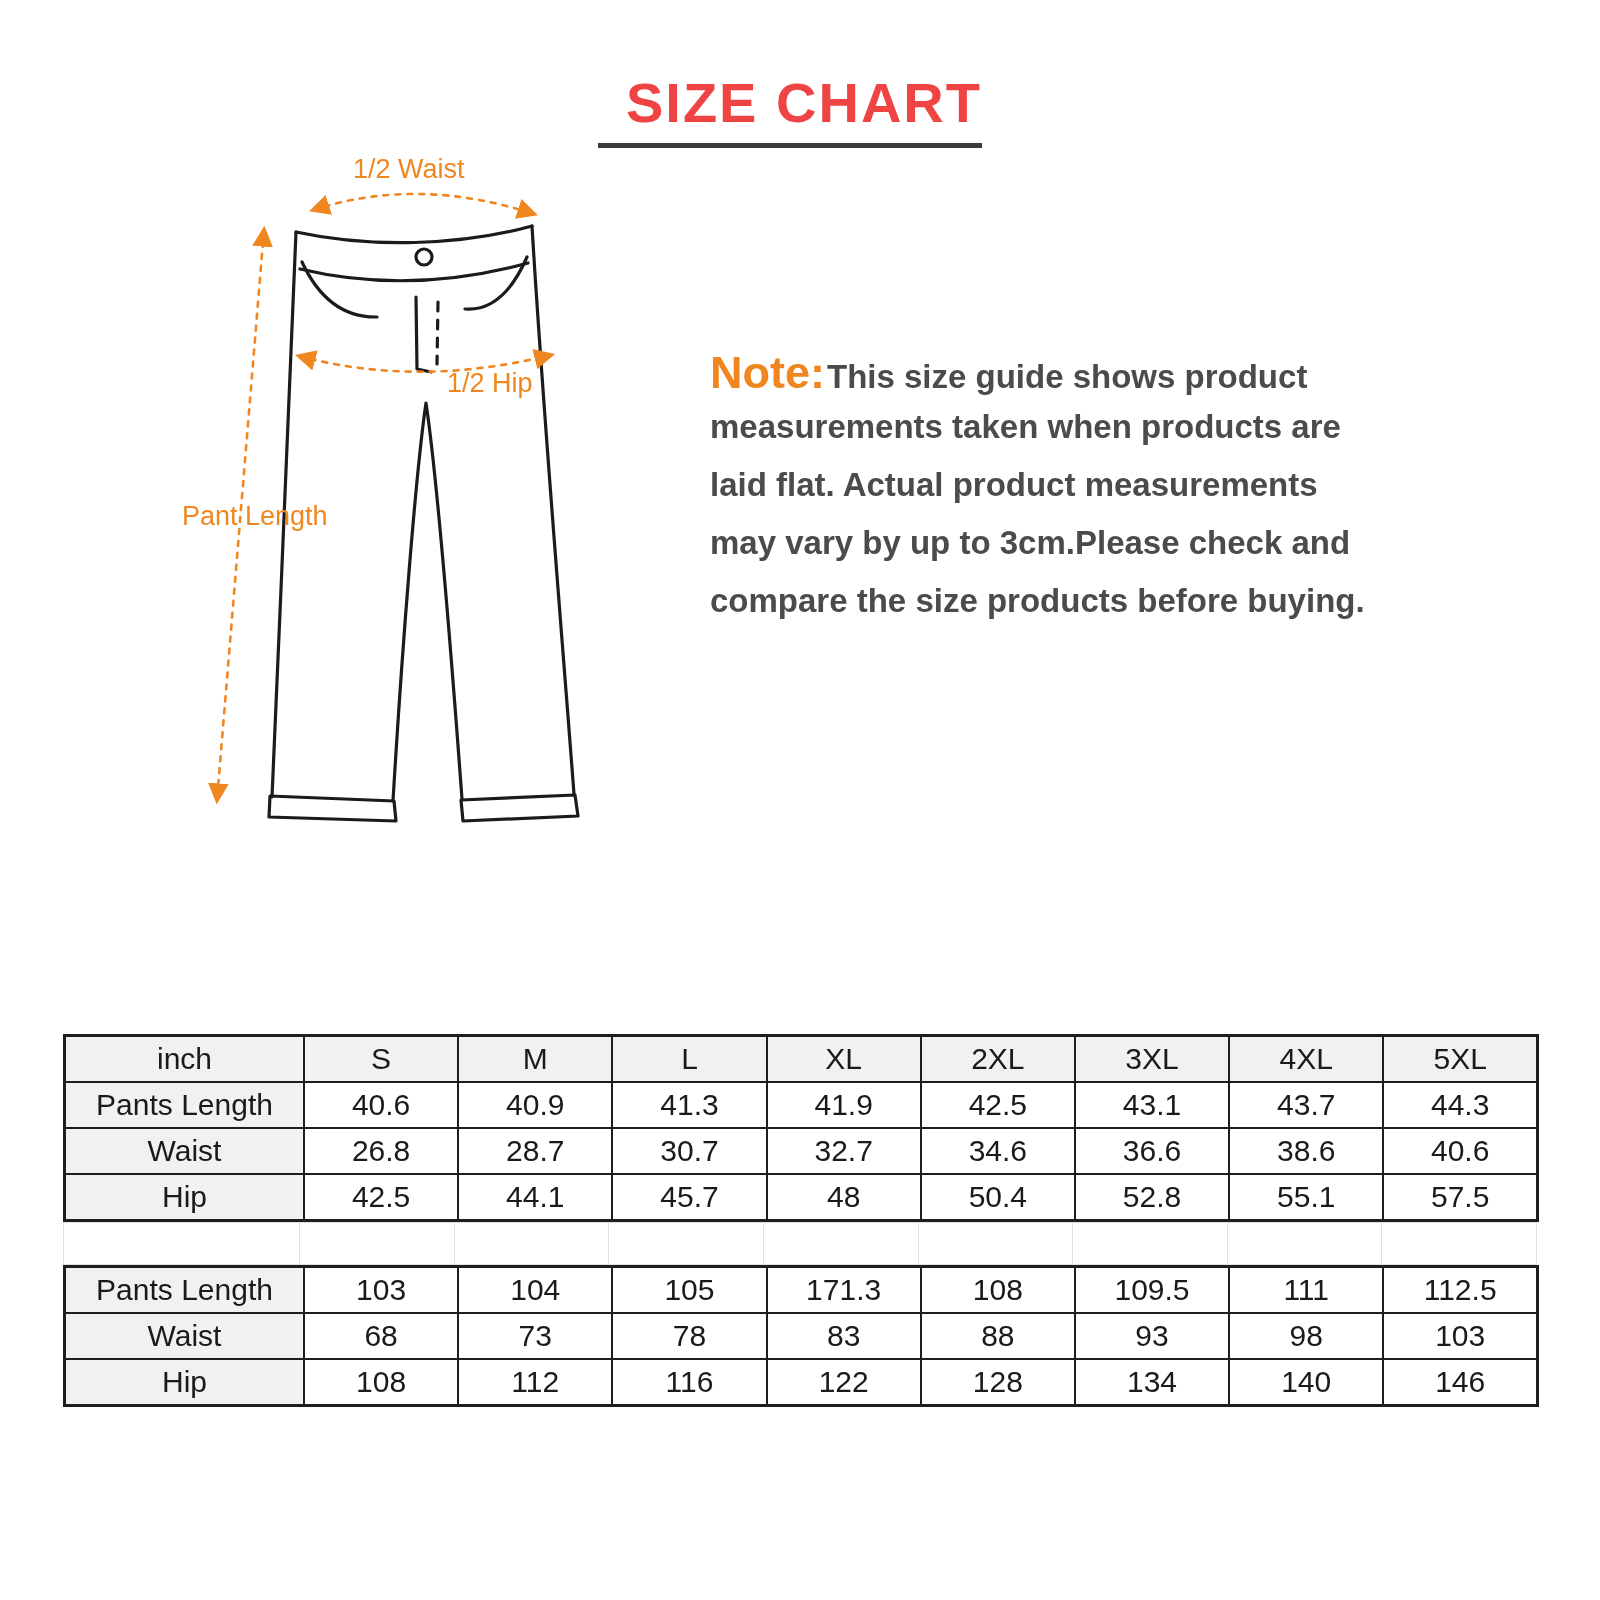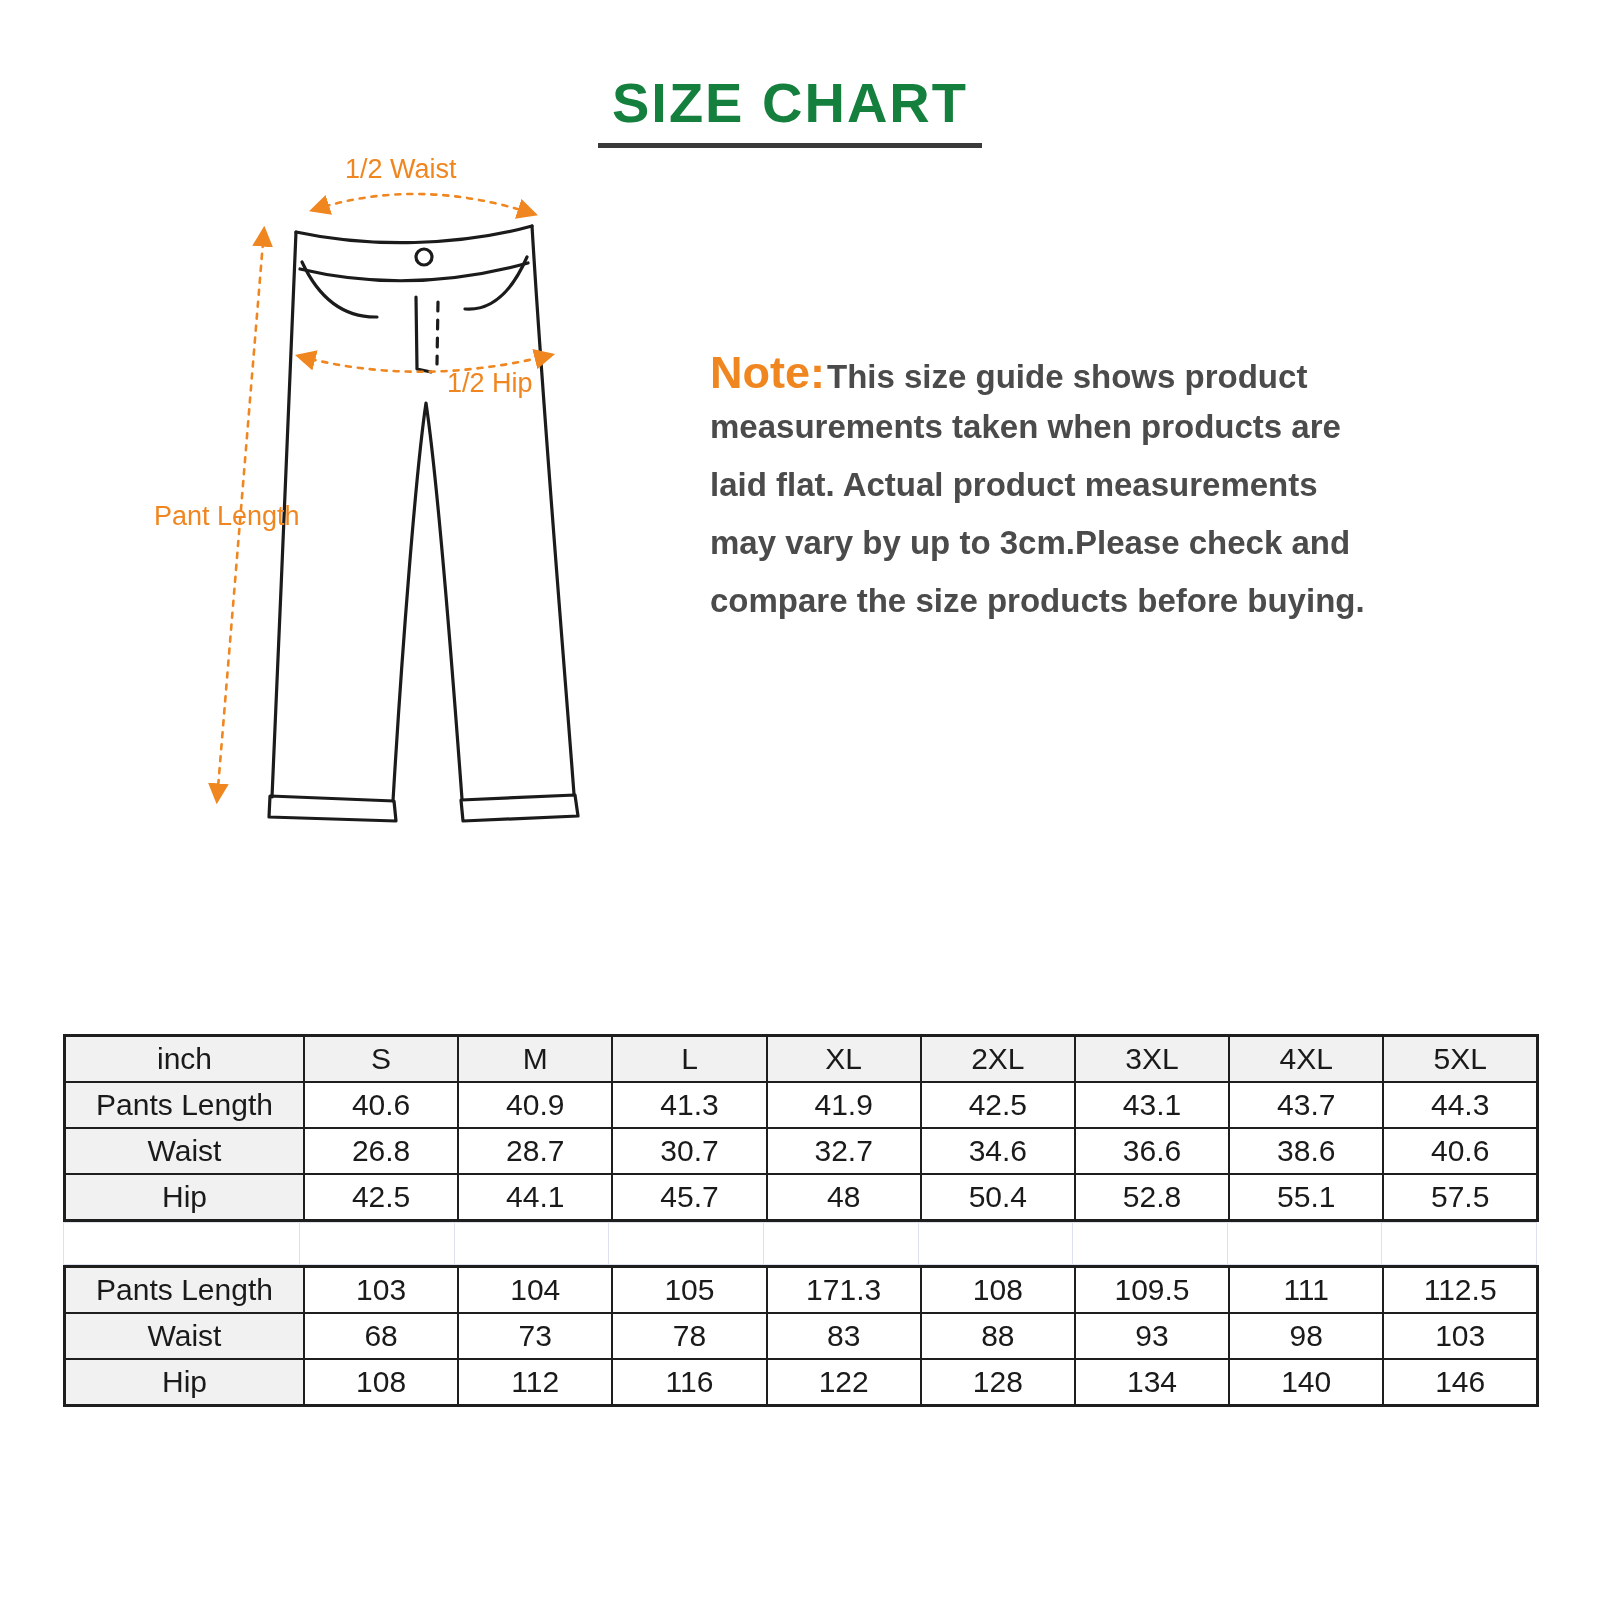--- a/index.html
+++ b/index.html
@@ -2,31 +2,31 @@
 <html><head>
 <meta charset="utf-8">
 <style>
   html,body{margin:0;padding:0;}
   body{
     width:1600px;height:1600px;position:relative;background:#ffffff;
     font-family:"Liberation Sans","DejaVu Sans",sans-serif;overflow:hidden;
   }
   
   .title{
-    position:absolute;left:598px;top:70px;width:384px;text-align:center;
-    font-size:56px;font-weight:bold;letter-spacing:2px;color:#15803d;
+    position:absolute;left:598px;top:70px;width:384px;text-align:right;
+    font-size:56px;font-weight:bold;letter-spacing:2px;color:#ef4444;
     padding-bottom:8px;border-bottom:5px solid #3a3a3a;
   }
   
   .diagram{position:absolute;left:150px;top:150px;width:470px;height:680px;}
   .diagram svg{position:absolute;left:0;top:0;}
   .diag-label{position:absolute;color:#f0861f;font-size:27px;white-space:nowrap;}
-  .lbl-waist{left:195px;top:4px;text-align:center;}
+  .lbl-waist{left:203px;top:4px;text-align:center;}
   .lbl-hip{left:297px;top:218px;}
-  .lbl-length{left:4px;top:351px;text-align:center;}
+  .lbl-length{left:32px;top:351px;text-align:center;}
   
   .note{position:absolute;left:710px;top:350px;width:740px;color:#4b4b4b;font-weight:bold;}
   .note-line{height:58px;font-size:33px;white-space:nowrap;}
   .note-prefix{font-size:45px;color:#f0861f;line-height:1;margin-right:2px;}
   
   .tables-wrap{position:absolute;left:63px;top:1034px;width:1476px;}
   table.size-table{
     border-collapse:collapse;table-layout:fixed;width:1476px;
     font-size:30px;color:#1a1a1a;border:3px solid #1e1e1e;padding-left:22px;
   }

